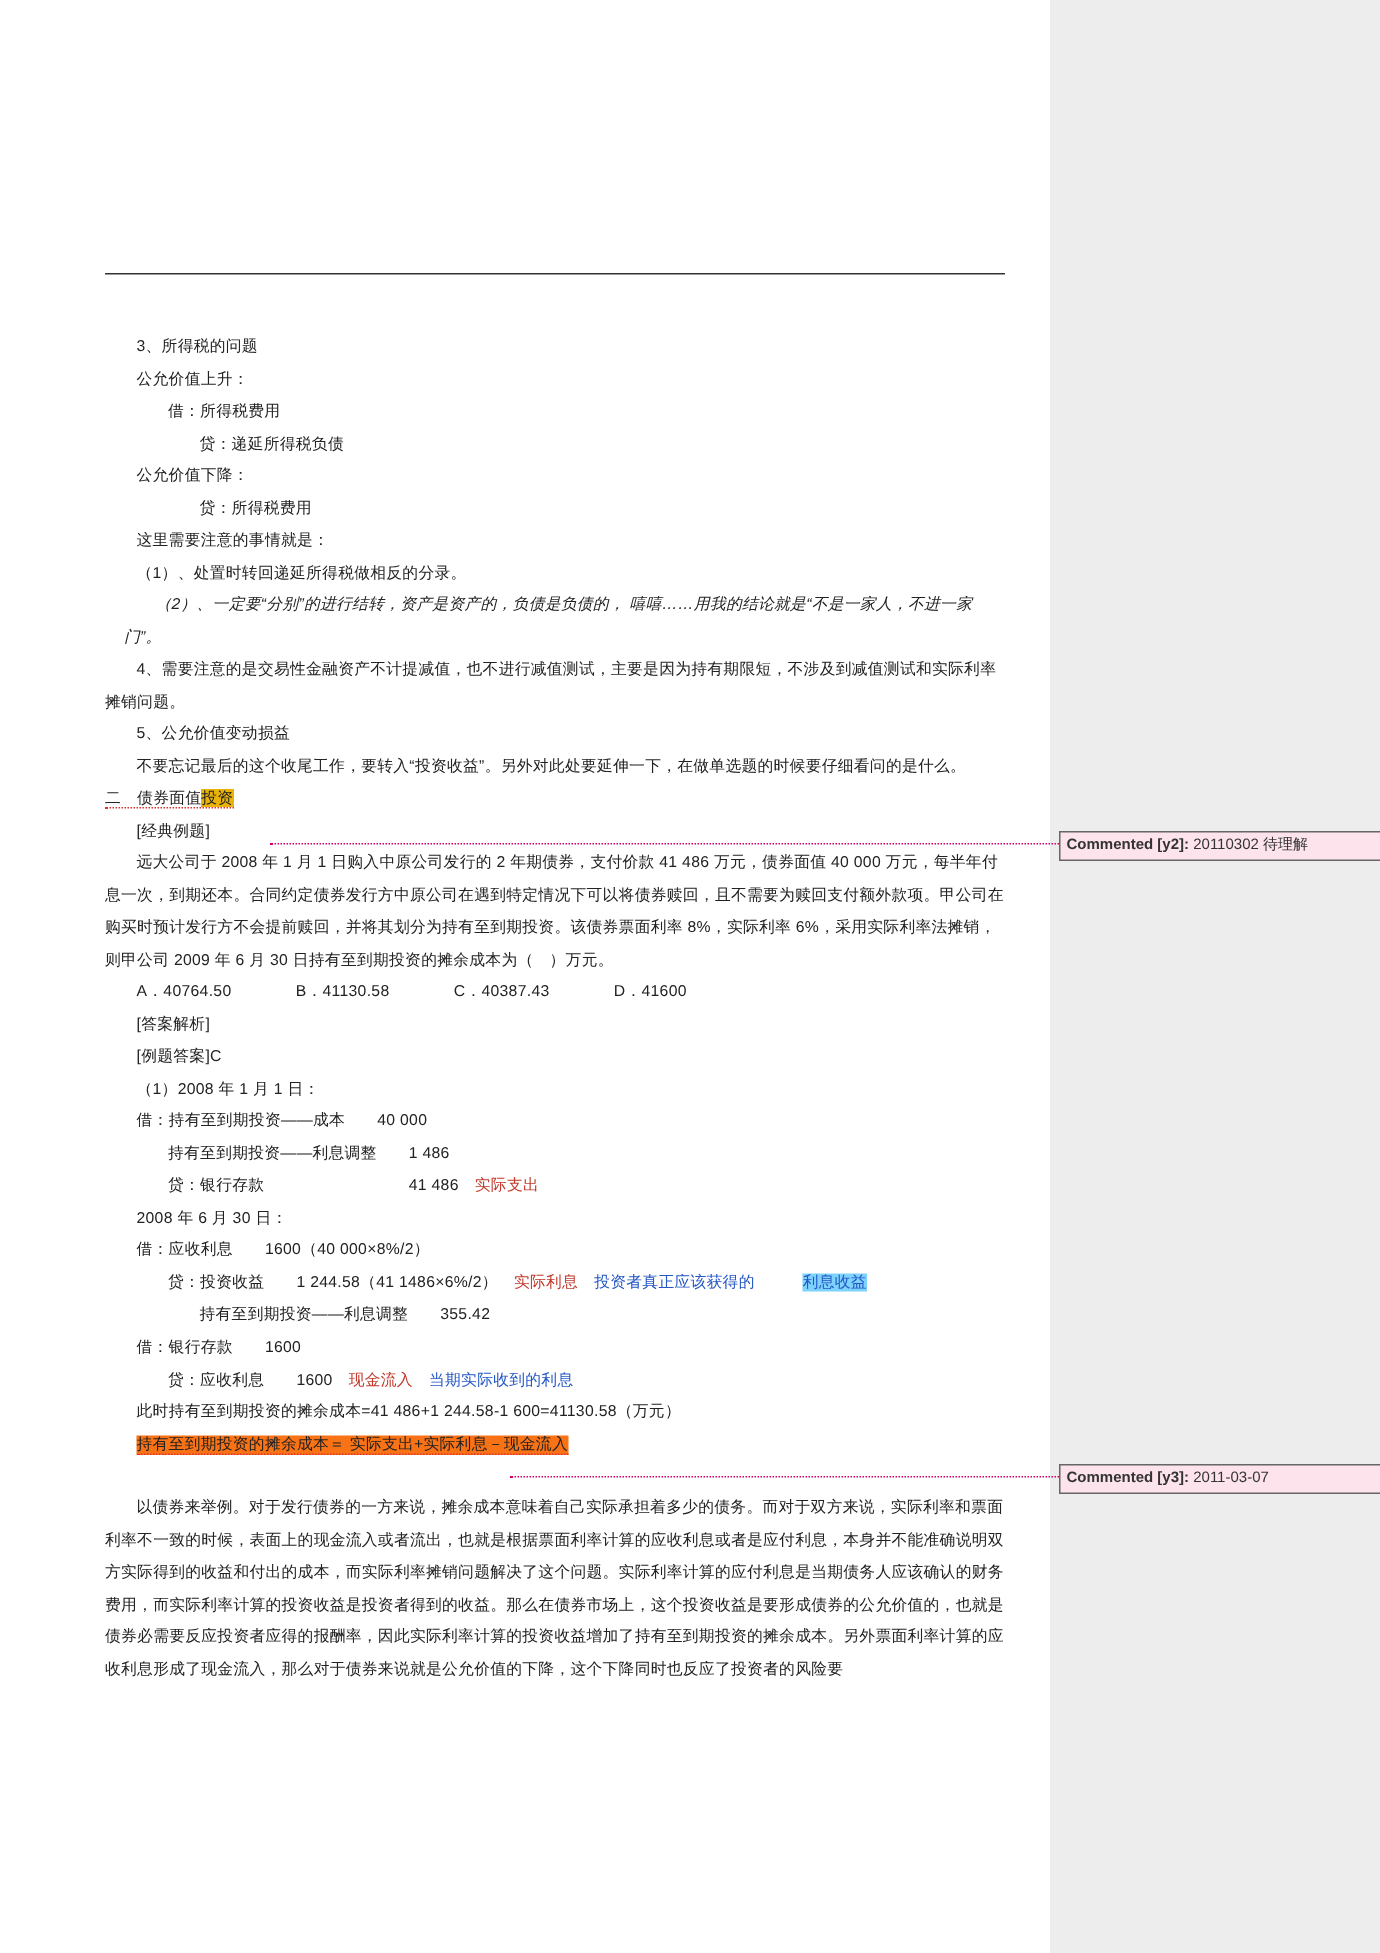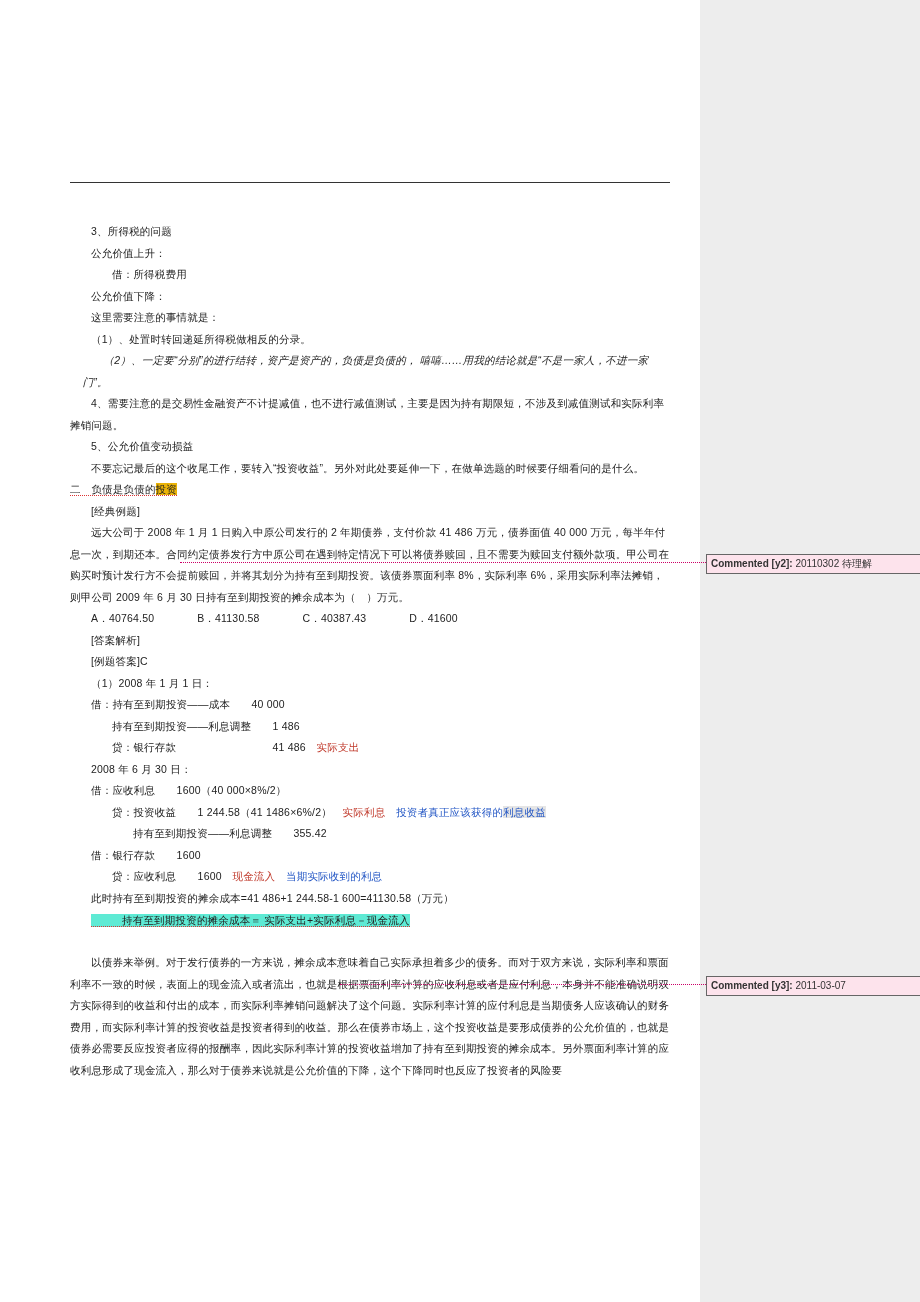--- a/index.html
+++ b/index.html
@@ -10,48 +10,50 @@
 .body { font-size:10.5px; line-height:2.05; color:#222; letter-spacing:0.2px; }
 .p0 { margin-left:0; }
 .p1 { text-indent:2em; }
 .p2 { text-indent:4em; }
 .p3 { text-indent:6em; }
 .li-hang { padding-left:1.2em; text-indent:-1.2em; margin-left:0; }
 .hi-pink { background:#eab308; }
 .underline-red { border-bottom:1px dotted #d33; }
 .red { color:#c0392b; }
 .blue { color:#2457c5; }
-.hi-yellow { background:#e5e5e5; }
-.hi-cyan { background:#5eead4;padding-left:31px; }
+.hi-yellow { background:#7dd3fc;margin-left:32px; }
+.hi-cyan { background:#f97316; }
 .comments-col { position:absolute; left:700px; top:0; width:220px; height:1302px; background:#ededed; }
 .comment-box { position:absolute; left:706px; width:238px; background:#fde3ec; border:1px solid #666; padding:2px 4px; font-size:10px; color:#333; line-height:1.4; }
 .comment-box b { font-weight:bold; }
 .leader { position:absolute; height:0; border-top:1px dotted #c06; }
 </style>
 </head>
 <body>
 
 <div class="comments-col"></div>
 
 <div class="page-wrap">
   <div class="page-pane">
     <div class="rule"></div>
     <div class="body">
       <p class="p1">3、所得税的问题</p>
       <p class="p1">公允价值上升：</p>
       <p class="p2">借：所得税费用</p>
+      <p class="p3">贷：递延所得税负债</p>
       <p class="p1">公允价值下降：</p>
+      <p class="p3">贷：所得税费用</p>
       <p class="p1">这里需要注意的事情就是：</p>
       <p class="p1">（1）、处置时转回递延所得税做相反的分录。</p>
       <p class="li-hang" style="text-indent:2em;font-style:italic;">（2）、一定要“分别”的进行结转，资产是资产的，负债是负债的，  嘻嘻……用我的结论就是“不是一家人，不进一家门”。</p>
       <p class="p1">4、需要注意的是交易性金融资产不计提减值，也不进行减值测试，主要是因为持有期限短，不涉及到减值测试和实际利率摊销问题。</p>
       <p class="p1">5、公允价值变动损益</p>
       <p class="p1">不要忘记最后的这个收尾工作，要转入“投资收益”。另外对此处要延伸一下，在做单选题的时候要仔细看问的是什么。</p>
       <p class="p0">
-        <span class="underline-red"><span>二　负债是负债的</span><span class="hi-pink">投资</span></span>
+        <span class="underline-red"><span>二　债券面值</span><span class="hi-pink">投资</span></span>
       </p>
       <p class="p1">[经典例题]</p>
       <p class="p1">远大公司于 2008 年 1 月 1 日购入中原公司发行的 2 年期债券，支付价款 41 486 万元，债券面值 40 000 万元，每半年付息一次，到期还本。合同约定债券发行方中原公司在遇到特定情况下可以将债券赎回，且不需要为赎回支付额外款项。甲公司在购买时预计发行方不会提前赎回，并将其划分为持有至到期投资。该债券票面利率 8%，实际利率 6%，采用实际利率法摊销，则甲公司 2009 年 6 月 30 日持有至到期投资的摊余成本为（　）万元。</p>
       <p class="p1">
         <span>A．40764.50</span>　　　　<span>B．41130.58</span>　　　　<span>C．40387.43</span>　　　　<span>D．41600</span>
       </p>
       <p class="p1">[答案解析]</p>
       <p class="p1">[例题答案]C</p>
       <p class="p1">（1）2008 年 1 月 1 日：</p>
       <p class="p1">借：持有至到期投资——成本　　40 000</p>

